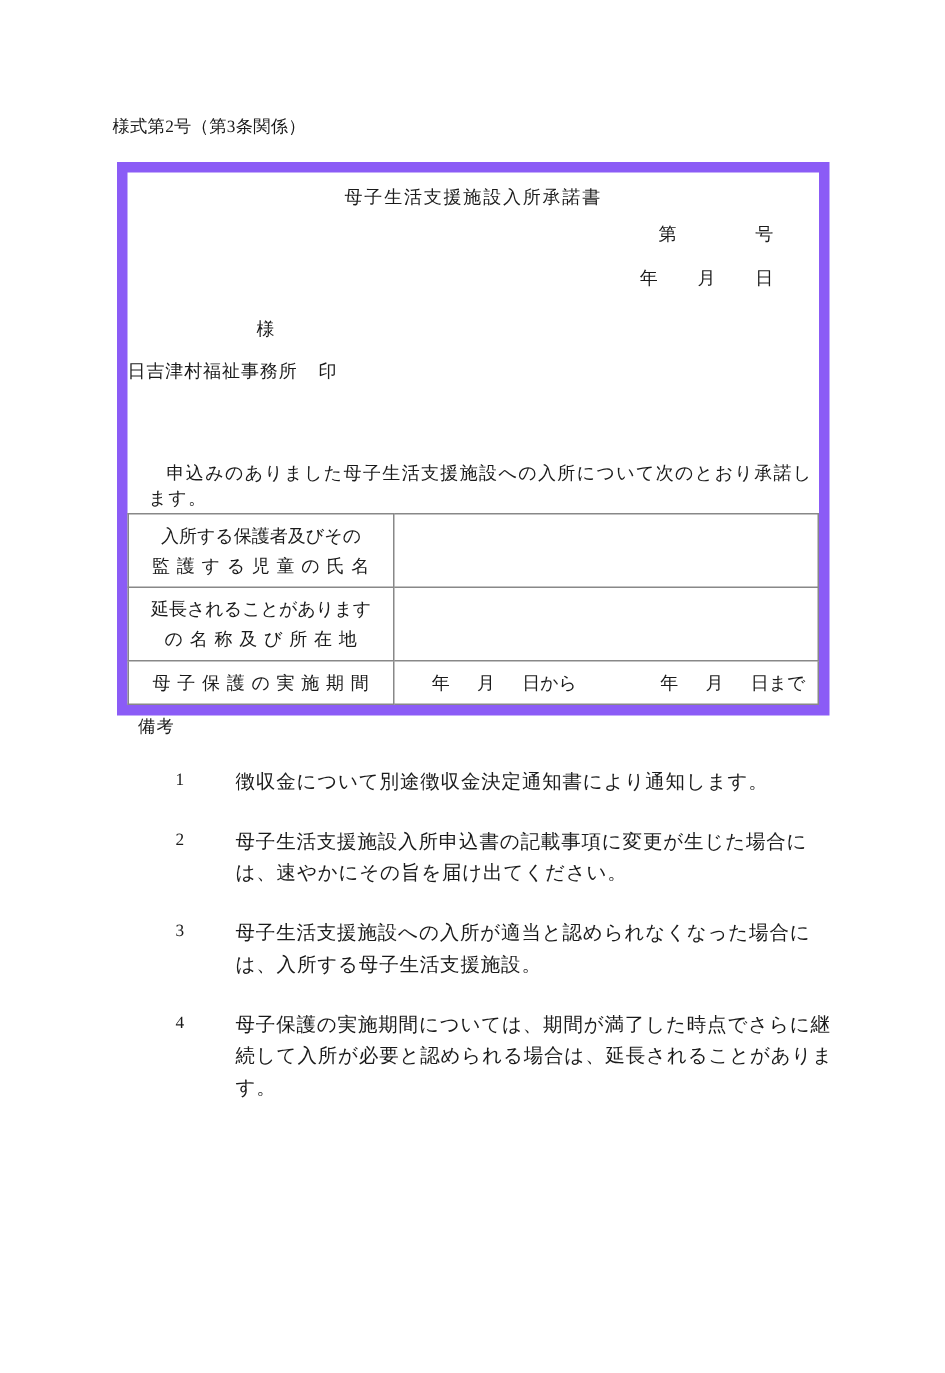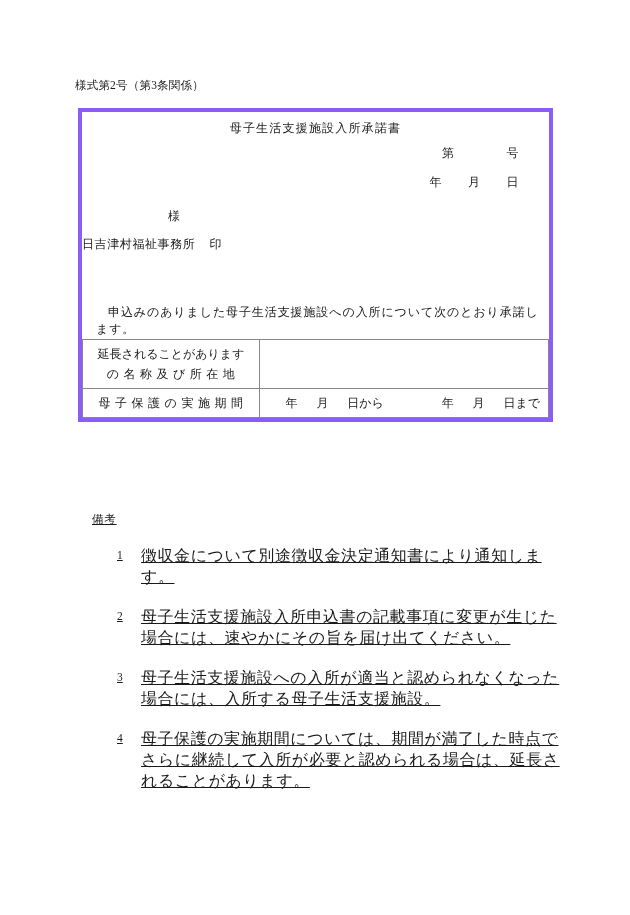--- a/index.html
+++ b/index.html
@@ -32,21 +32,21 @@
     letter-spacing: 0.2px;
     white-space: nowrap;
   }
 
   
   .doc-box {
     position: absolute;
     left: 78px;
     top: 108px;
     width: 475px;
-    border: 4px solid #8b5cf6;
+    border: 7px solid #8b5cf6;
     box-sizing: border-box;
   }
 
   
   .head-area {
     position: relative;
     height: 227px;
   }
   .doc-title {
     position: absolute;
@@ -141,46 +141,46 @@
   }
   .period-val .seg { display: inline-block; }
   .period-val .g1 { display: inline-block; width: 28px; }
   .period-val .g2 { display: inline-block; width: 30px; }
   .period-val .mid { display: inline-block; width: 62px; }
 
   
   .notes {
     position: absolute;
     left: 92px;
-    top: 512px;
+    top: 477px;
     width: 470px;
     font-size: 11.5px;
-    text-decoration: underline;
   }
   .notes-title {
     font-size: 11.5px;
     letter-spacing: 0.8px;
     margin-bottom: 18px;
   }
   .note-item {
     display: flex;
     margin-left: 25px;
     margin-bottom: 19px;
     line-height: 21px;
   }
   .note-num {
     width: 24px;
     flex: 0 0 24px;
     font-size: 11.5px;
   }
   .note-text {
     flex: 1 1 auto;
-    font-size: 16px;
+    font-size: 13px;
     letter-spacing: 0.55px;
     max-width: 420px;
+    margin-left: 16px;
   }
 </style>
 </head>
 <body>
 
 <div class="page">
 
   <div class="form-no">様式第2号（第3条関係）</div>
 
   <div class="doc-box">
@@ -201,20 +201,27 @@
 
       <div class="issuer">
         <span>日吉津村福祉事務所</span><span class="seal">印</span>
       </div>
 
       <div class="intro">申込みのありました母子生活支援施設への入所について次のとおり承諾します。</div>
     </div>
 
     <table class="form-table">
       <tbody>
+        <tr class="tall">
+          <td class="label">
+            <span class="lbl-line">入所する保護者及びその</span>
+            <span class="lbl-line sp">監護する児童の氏名</span>
+          </td>
+          <td class="value"></td>
+        </tr>
         <tr class="tall">
           <td class="label">
             <span class="lbl-line">延長されることがあります</span>
             <span class="lbl-line sp">の名称及び所在地</span>
           </td>
           <td class="value"></td>
         </tr>
         <tr class="short period-row">
           <td class="label">
             <span class="lbl-line sp">母子保護の実施期間</span>

